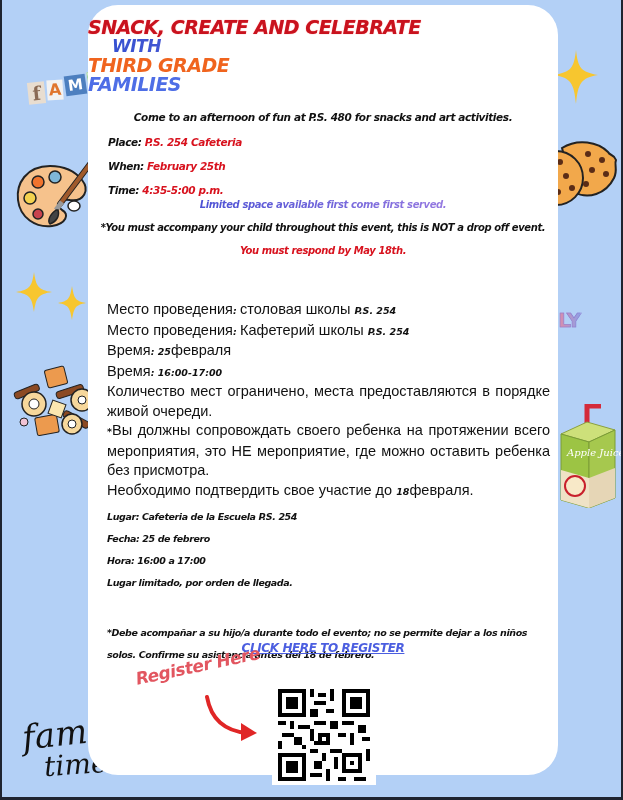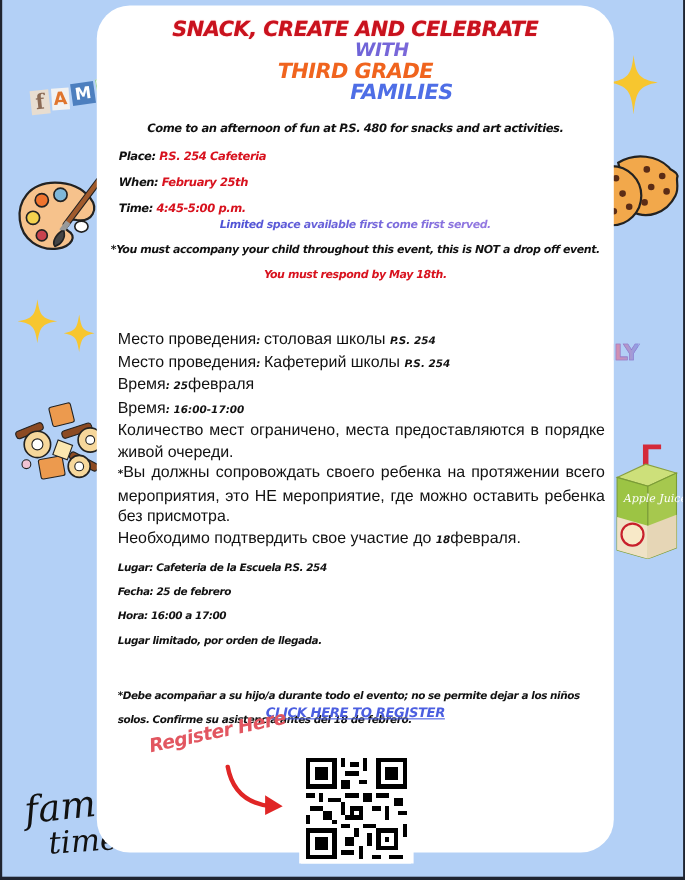--- a/index.html
+++ b/index.html
@@ -11,28 +11,28 @@
     .frame {
       position: absolute; left: 2px; top: 0; width: 619px; height: 797px;
       background: #b3d0f6;
       overflow: hidden;
     }
     .card {
       position: absolute; left: 86px; top: 5px; width: 470px; height: 770px;
       background: #ffffff; border-radius: 30px;
     }
     .title {
-      position: absolute; left: 0; width: 100%; text-align: center;
+      position: absolute; left: 0; width: 100%; 
       font-family: "DejaVu Sans", sans-serif; font-weight: bold; font-style: italic;
       letter-spacing: -0.5px; line-height: 1;
     }
     .t1 { top: 13px; font-size: 19px; color: #c8121e; text-shadow: 0 0 1px #ff6b6b; }
     .t2 { top: 33px; font-size: 17px; background: linear-gradient(90deg,#2f4fd0,#b37ae0); -webkit-background-clip: text; background-clip: text; color: transparent; padding-left: 24px; }
     .t3 { top: 51px; font-size: 19px; color: #f0641e; }
-    .t4 { top: 70px; font-size: 19px; color: #4e6ee6; padding-left: 42px; }
+    .t4 { top: 70px; font-size: 19px; color: #4e6ee6; }
 
     .hand { font-family: "DejaVu Sans", sans-serif; font-style: italic; font-weight: bold; letter-spacing: -0.4px; }
     .line { position: absolute; left: 0; white-space: nowrap; }
     .intro { top: 106px; width: 100%; text-align: center; font-size: 10.5px; color: #111; }
     .lab { font-size: 10.5px; color: #111; }
     .val { color: #d8121e; }
     .place { top: 131px; left: 20px; }
     .when { top: 155px; left: 20px; }
     .time { top: 179px; left: 20px; }
     .limited { top: 194px; width: 100%; text-align: center; font-size: 10px; background: linear-gradient(90deg,#2b3fcf,#b68be6); -webkit-background-clip: text; background-clip: text; color: transparent; }
@@ -196,21 +196,21 @@
 
     <div class="line hand intro">Come to an afternoon of fun at P.S. 480  for snacks and art activities.</div>
 
     <div class="line hand lab place">
       <span>Place: </span><span class="val">P.S. 254 Cafeteria</span>
     </div>
     <div class="line hand lab when">
       <span>When: </span><span class="val">February 25th</span>
     </div>
     <div class="line hand lab time">
-      <span>Time: </span><span class="val">4:45-5:00 p.m.</span>
+      <span>Time: </span><span class="val">4:35-5:00 p.m.</span>
     </div>
 
     <div class="line hand limited">Limited space available first come first served.</div>
     <div class="line hand accompany">*You must accompany your child throughout this event, this is NOT a drop off event.</div>
     <div class="line hand respond">You must respond by May 18th.</div>
 
     <div class="ru">
       <p><span>Место проведения</span><span class="sm">: </span><span>столовая школы </span><span class="sm">P.S. 254</span></p>
       <p><span>Место проведения</span><span class="sm">: </span><span>Кафетерий школы </span><span class="sm">P.S. 254</span></p>
       <p><span>Время</span><span class="sm">: </span><span class="sm">25</span><span>февраля</span></p>

